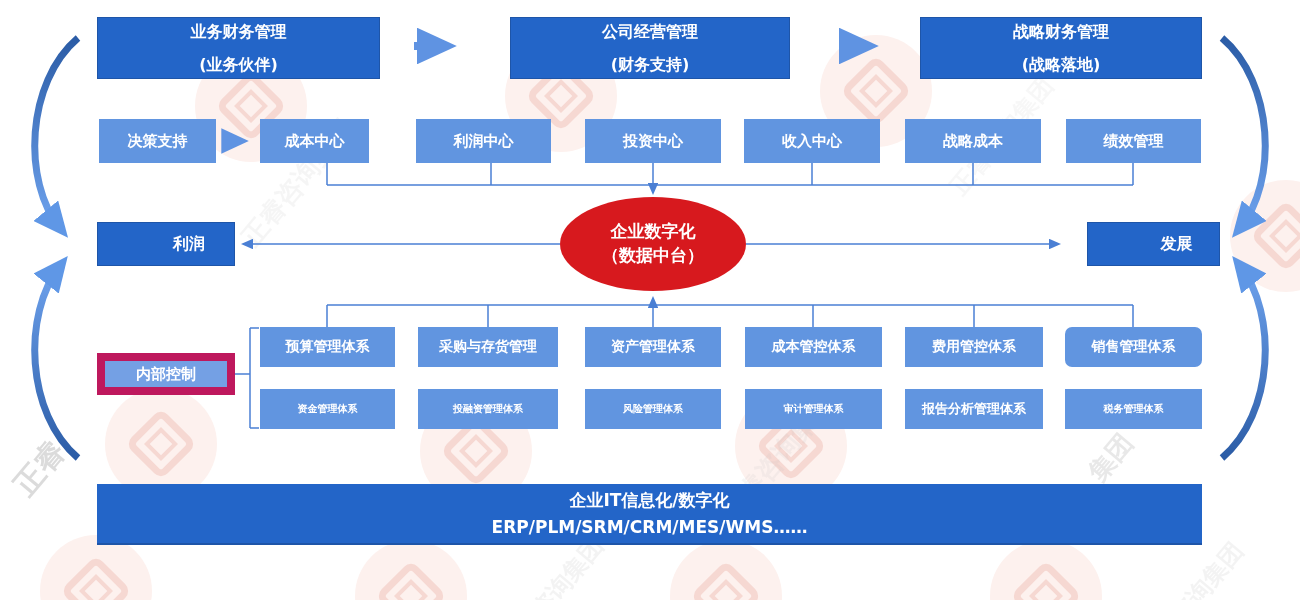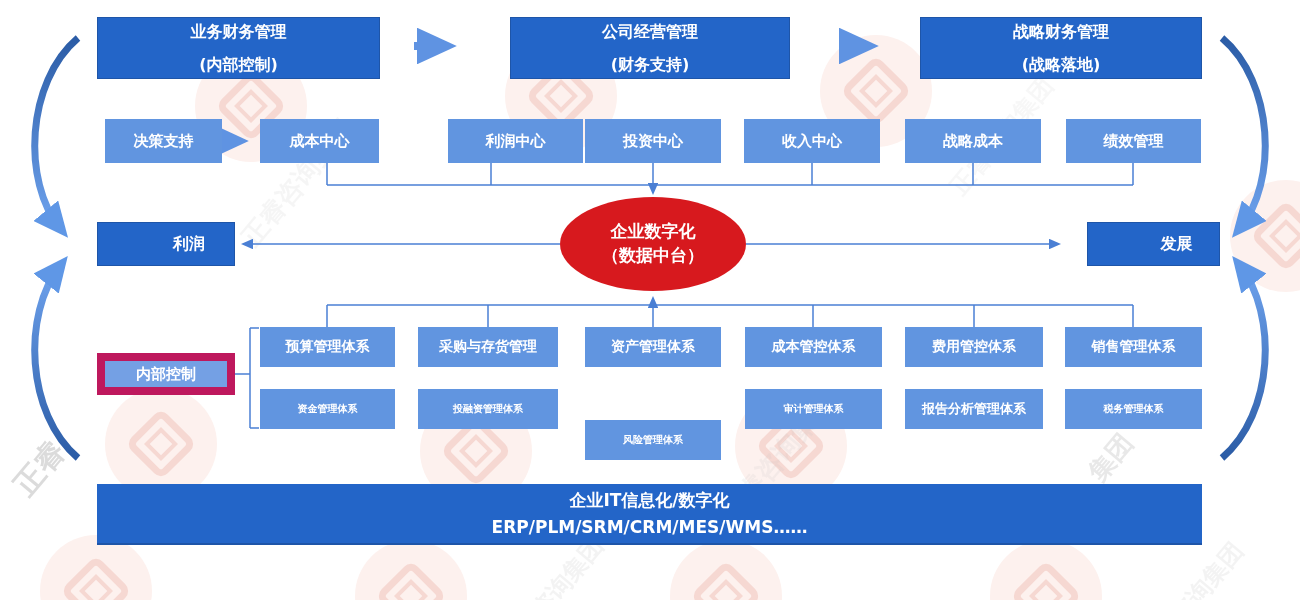--- a/index.html
+++ b/index.html
@@ -186,59 +186,59 @@
 
     <path d="M 78,38 C 26,82 22,182 60,228" fill="none" stroke="url(#gradTop)" stroke-width="7" marker-end="url(#headCurve)"></path>
     <path d="M 78,458 C 26,414 22,314 60,266" fill="none" stroke="url(#gradBot)" stroke-width="7" marker-end="url(#headCurve)"></path>
 
     <path d="M 1222,38 C 1274,82 1278,182 1240,228" fill="none" stroke="url(#gradTop)" stroke-width="7" marker-end="url(#headCurve)"></path>
     <path d="M 1222,458 C 1274,414 1278,314 1240,266" fill="none" stroke="url(#gradBot)" stroke-width="7" marker-end="url(#headCurve)"></path>
   </svg>
 
   <div class="node dark top-node" style="left:97px;width:283px;">
     <span>业务财务管理</span>
-    <span>(内部控制)</span>
+    <span>(业务伙伴)</span>
   </div>
   <div class="node dark top-node" style="left:510px;width:280px;">
     <span>公司经营管理</span>
     <span>(财务支持)</span>
   </div>
   <div class="node dark top-node" style="left:920px;width:282px;">
     <span>战略财务管理</span>
     <span>(战略落地)</span>
   </div>
 
-  <div class="node light center-node" style="left:99px;width:117px;margin-left:6px;">决策支持</div>
-  <div class="node light center-node" style="left:260px;width:119px;">成本中心</div>
-  <div class="node light center-node" style="left:448px;width:135px;">利润中心</div>
+  <div class="node light center-node" style="left:99px;width:117px;">决策支持</div>
+  <div class="node light center-node" style="left:260px;width:109px;">成本中心</div>
+  <div class="node light center-node" style="left:416px;width:135px;">利润中心</div>
   <div class="node light center-node" style="left:585px;width:136px;">投资中心</div>
   <div class="node light center-node" style="left:744px;width:136px;">收入中心</div>
   <div class="node light center-node" style="left:1066px;width:135px;">绩效管理</div>
   <div class="node light center-node" style="left:905px;width:136px;">战略成本</div>
 
   <div class="hub">
     <span>企业数字化</span>
     <span>（数据中台）</span>
   </div>
 
   <div class="node dark side-node" style="left:97px;width:138px;">利润</div>
   <div class="node dark side-node" style="left:1087px;width:133px;">发展</div>
 
   <div class="node ic-node">内部控制</div>
 
   <div class="node light grid1" style="left:260px;width:135px;">预算管理体系</div>
   <div class="node light grid1" style="left:418px;width:140px;">采购与存货管理</div>
   <div class="node light grid1" style="left:585px;width:136px;">资产管理体系</div>
   <div class="node light grid1" style="left:745px;width:137px;">成本管控体系</div>
   <div class="node light grid1" style="left:905px;width:138px;">费用管控体系</div>
-  <div class="node light grid1" style="left:1065px;width:137px;">销售管理体系</div>
+  <div class="node light grid1" style="left:1065px;width:137px;border-radius:7px;">销售管理体系</div>
 
   <div class="node light grid2" style="left:260px;width:135px;">资金管理体系</div>
   <div class="node light grid2" style="left:418px;width:140px;text-align:center;">投融资管理体系</div>
-  <div class="node light grid2" style="left:585px;width:136px;margin-top:31px;">风险管理体系</div>
+  <div class="node light grid2" style="left:585px;width:136px;">风险管理体系</div>
   <div class="node light grid2" style="left:745px;width:137px;">审计管理体系</div>
   <div class="node light grid2" style="left:905px;width:138px;font-size:13px;">报告分析管理体系</div>
   <div class="node light grid2" style="left:1065px;width:137px;">税务管理体系</div>
 
   <div class="itbar">
     <span>企业IT信息化/数字化</span>
     <span>ERP/PLM/SRM/CRM/MES/WMS……</span>
   </div>
 
 </div>

